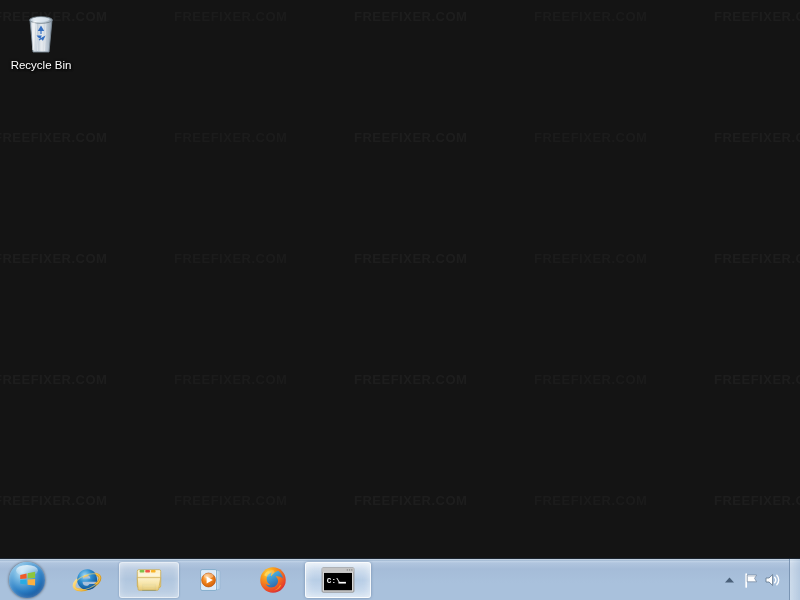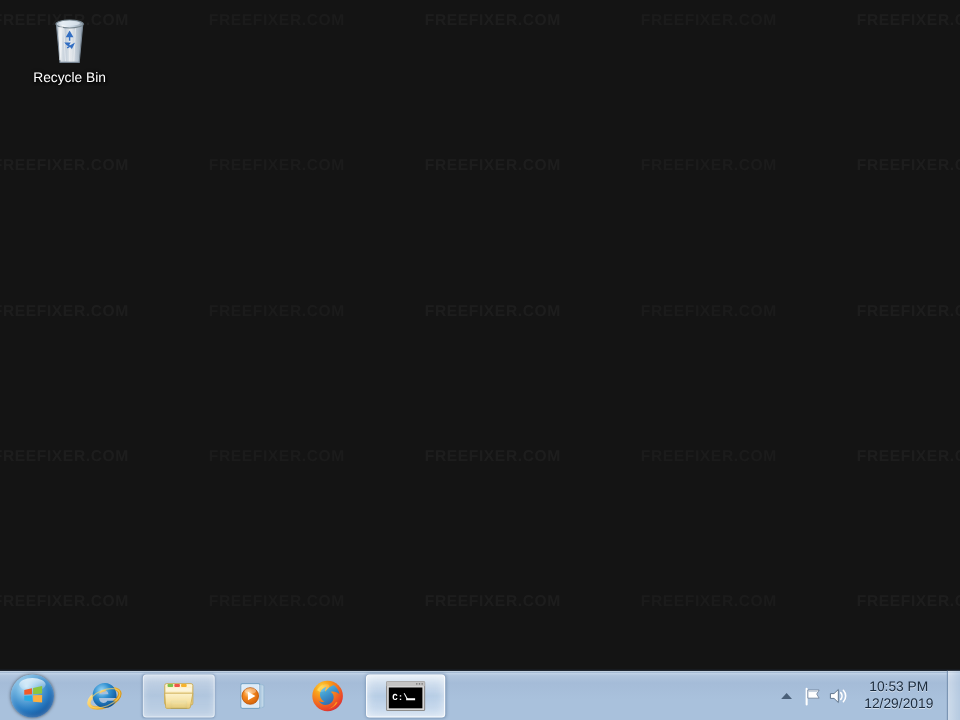--- a/index.html
+++ b/index.html
@@ -41,21 +41,20 @@
   }
 
   
   #recycle-bin {
     position: absolute;
     left: 8px;
     top: 8px;
     width: 66px;
     text-align: center;
     cursor: default;
-    margin-left: 17px;
   }
   #recycle-bin .icon-img {
     width: 48px;
     height: 48px;
     margin: 0 auto;
     display: block;
   }
   #recycle-bin .icon-label {
     display: block;
     margin-top: 3px;
@@ -414,22 +413,18 @@
         <div class="tray-item">
           <svg width="18" height="16" viewBox="0 0 18 16">
             <path d="M2 6 L5 6 L8.6 2.6 L8.6 13.4 L5 10 L2 10 Z" fill="#ffffff" stroke="#5c7189" stroke-width="0.8" stroke-linejoin="round"></path>
             <path d="M10.6 5.2 A4.2 4.2 0 0 1 10.6 10.8" stroke="#ffffff" stroke-width="1.35" fill="none" stroke-linecap="round"></path>
             <path d="M12.8 3.2 A7 7 0 0 1 12.8 12.8" stroke="#ffffff" stroke-width="1.35" fill="none" stroke-linecap="round"></path>
           </svg>
         </div>
 
       </div>
 
-      <div id="clock">
-        <span>10:53 PM</span>
-        <span>12/29/2019</span>
-      </div>
 
       <div id="show-desktop"></div>
     </div>
 
   </div>
 </div>
 
 </body></html>

